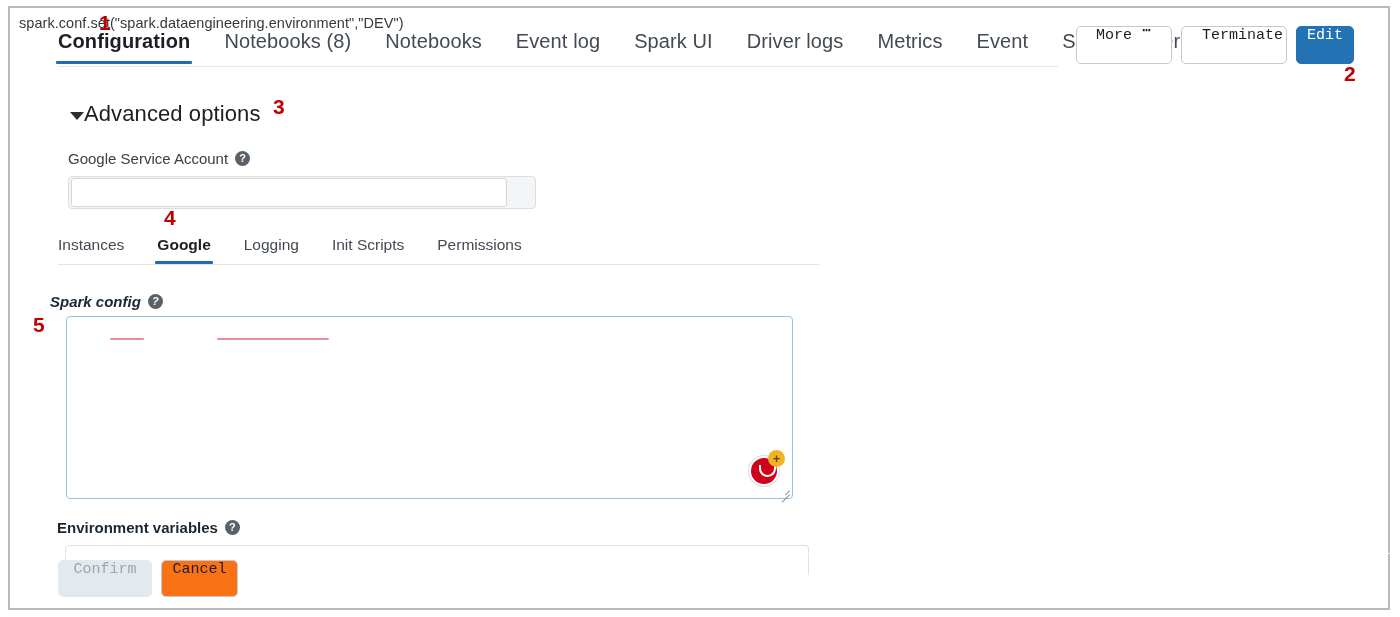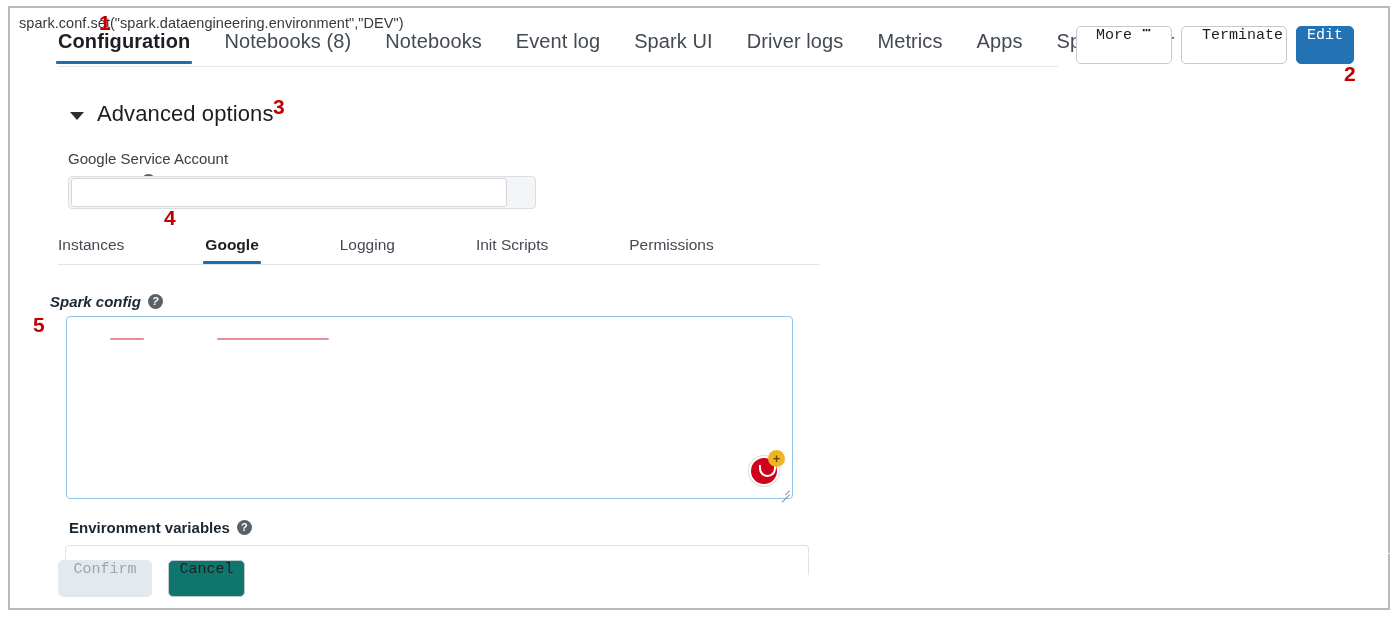--- a/index.html
+++ b/index.html
@@ -143,21 +143,21 @@
   .annot-4 { left: 164px; top: 207px; font-size: 21px; }
   .annot-5 { left: 33px;  top: 314px; font-size: 21px; }
 
   
   .adv-options {
     position: absolute;
     left: 60px;
     top: 93px;
     display: flex;
     align-items: center;
-    gap: 13px;
+    gap: 0;
     cursor: pointer;
     justify-content: center;
   }
   .caret-down {
     width: 0; height: 0;
     border-left: 7px solid transparent;
     border-right: 7px solid transparent;
     border-top: 8px solid #2b2f33;
     margin-top: 3px;
   }
@@ -169,21 +169,21 @@
 
   
   .field-label {
     display: flex;
     align-items: center;
     gap: 7px;
     font-size: 15px;
     color: #1b2733;
     font-weight: 600;
   }
-  .field-label.regular { font-weight: 400; color: #3a4047; flex-direction: column; }
+  .field-label.regular { font-weight: 400; color: #3a4047; }
   .help-icon {
     display: inline-flex;
     align-items: center;
     justify-content: center;
     width: 15px; height: 15px;
     border-radius: 50%;
     background: #5a6169;
     color: #ffffff;
     font-size: 11px;
     font-weight: bold;
@@ -227,21 +227,20 @@
   }
 
   
   .sub-tabs {
     position: absolute;
     left: 48px;
     top: 228px;
     width: 770px;
     display: flex;
     align-items: flex-start;
-    gap: 48px;
   }
   .sub-tab {
     position: relative;
     font-size: 15.5px;
     color: #444a52;
     padding: 0 0 10px 0;
     margin-right: 33px;
     white-space: nowrap;
     cursor: pointer;
   }
@@ -361,54 +360,54 @@
   .resize-handle::before {
     width: 11px; right: 0; bottom: 1px;
     transform: rotate(-45deg);
   }
   .resize-handle::after {
     width: 6px; right: 0; bottom: 5px;
     transform: rotate(-45deg);
   }
 
   
-  .env-label { position: absolute; left: 59px; top: 511px; }
+  .env-label { position: absolute; left: 47px; top: 511px; }
   .env-box {
     position: absolute;
     left: 55px;
     top: 537px;
     width: 744px;
     height: 30px;
     border: 1px solid #dfe2e5;
     border-bottom: none;
     border-radius: 4px 4px 0 0;
     background: #ffffff;
   }
 
   
   .footer-actions {
     position: absolute;
     left: 48px;
     top: 552px;
     display: flex;
     align-items: center;
-    gap: 16px;
+    gap: 9px;
   }
   .btn-confirm {
     background: #e3eaef;
     border: 1px solid #e3eaef;
     color: #9aa5ae;
     width: 94px;
     height: 37px;
     cursor: default;
   }
   .btn-cancel {
     width: 77px;
     height: 37px;
-    background: #0f766e;
+    background: #f97316;
     border: 1px solid #c5cad1;
     color: #1b1f23;
   }
   .footer-band {
     position: absolute;
     left: 10px;
     top: 545px;
     width: 1378px;
     height: 1px;
     background: #ffffff;
@@ -439,21 +438,21 @@
       <div class="top-tab">
         <span>Spark UI</span>
       </div>
       <div class="top-tab">
         <span>Driver logs</span>
       </div>
       <div class="top-tab">
         <span>Metrics</span>
       </div>
       <div class="top-tab">
-        <span>Apps</span>
+        <span>Event</span>
       </div>
       <div class="top-tab">
         <span>Spark cluster UI - Master</span>
       </div>
     </nav>
 
     <div class="header-actions">
       <button class="btn btn-more">
         <span>More</span>
         <span class="dots-icon">⋯</span>

